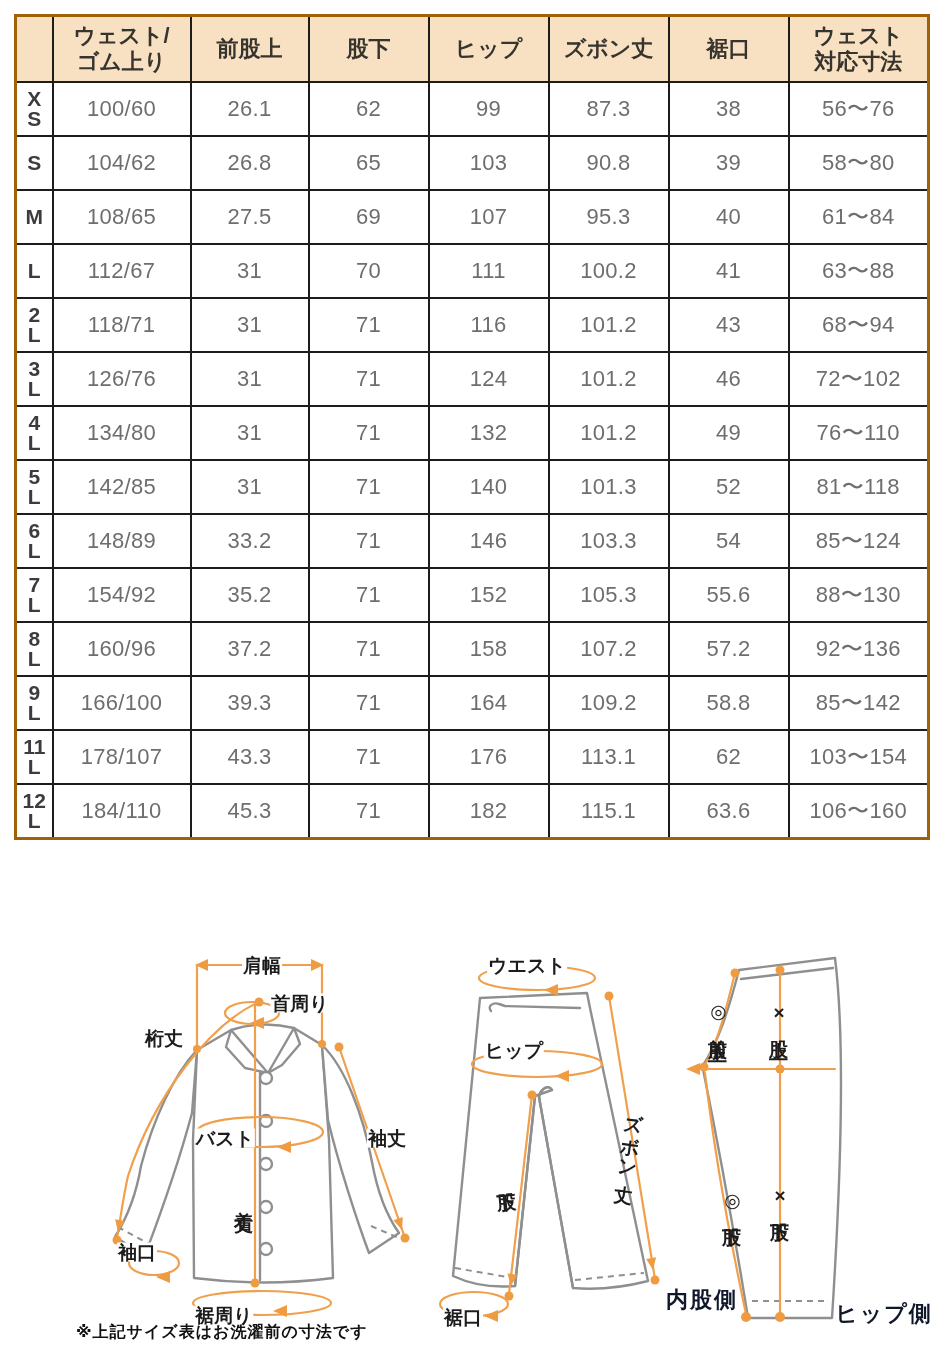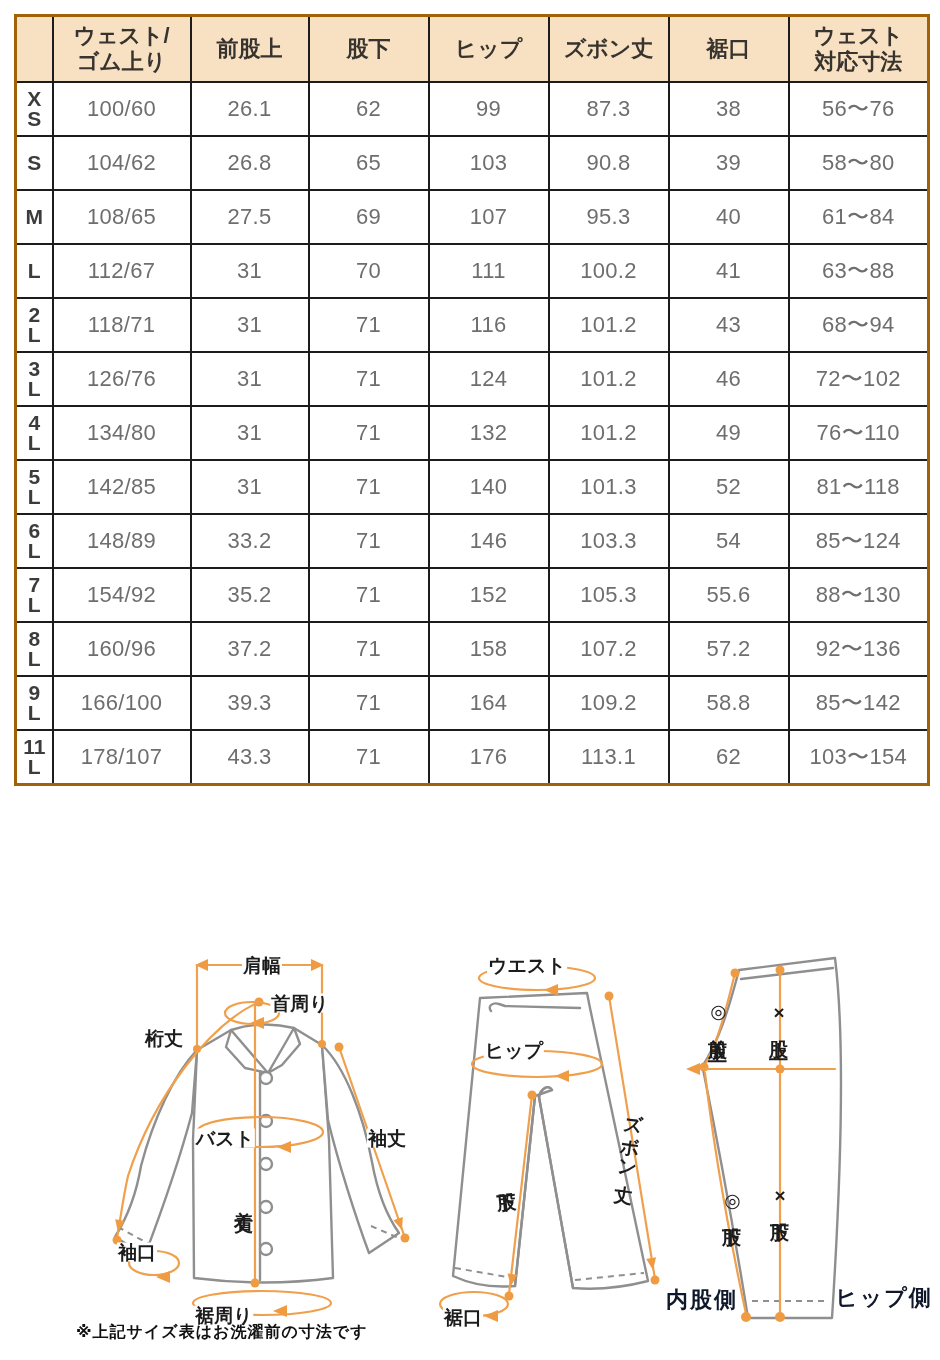--- a/index.html
+++ b/index.html
@@ -224,20 +224,31 @@
           <td class="size">11
 L</td>
           <td class="val">178/107</td>
           <td class="val">43.3</td>
           <td class="val">71</td>
           <td class="val">176</td>
           <td class="val">113.1</td>
           <td class="val">62</td>
           <td class="val">103〜154</td>
         </tr>
+        <tr>
+          <td class="size">12
+L</td>
+          <td class="val">184/110</td>
+          <td class="val">45.3</td>
+          <td class="val">71</td>
+          <td class="val">182</td>
+          <td class="val">115.1</td>
+          <td class="val">63.6</td>
+          <td class="val">106〜160</td>
+        </tr>
       </tbody>
   </table>
 </div>
 
 <div class="diagrams">
 
   <svg id="shirt-svg" width="345" height="380" viewBox="0 0 345 380">
 
     <path class="gfill" d="M105,100 L139,80 Q170,70 202,78 L230,95 L237,190 L241,328 Q172,337 102,328 L101,190 Z"></path>
     <path class="gfill" d="M105,100 C82,124 61,170 49,216 C44,246 33,271 23,287 L53,305 C67,268 88,208 100,163 Z"></path>
@@ -337,16 +348,16 @@
   <div class="dl" style="left:482px;top:104px">ヒップ</div>
   <div class="dl vert" style="left:473px;top:234px;transform:translate(-50%,-50%) rotate(-5deg)">股下</div>
   <div class="dl vert" style="left:600px;top:190px;transform:translate(-50%,-50%) rotate(8deg)">ズボン丈</div>
   <div class="dl" style="left:431px;top:371px">裾口</div>
 
   <div class="dl vert" style="left:686px;top:69px">◎前股上</div>
   <div class="dl vert" style="left:747px;top:69px">×股上</div>
   <div class="dl vert" style="left:700px;top:257px">◎股下</div>
   <div class="dl vert" style="left:748px;top:252px">×股下</div>
   <div class="dl gray" style="left:670px;top:354px">内股側</div>
-  <div class="dl gray" style="left:852px;top:352px">ヒップ側</div>
+  <div class="dl gray" style="left:852px;top:368px">ヒップ側</div>
 </div>
 
 <div class="footnote">※上記サイズ表はお洗濯前の寸法です</div>
 
 </body></html>

